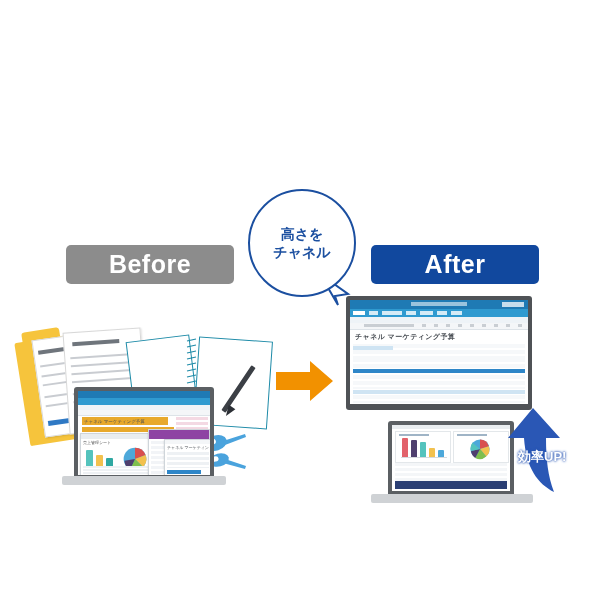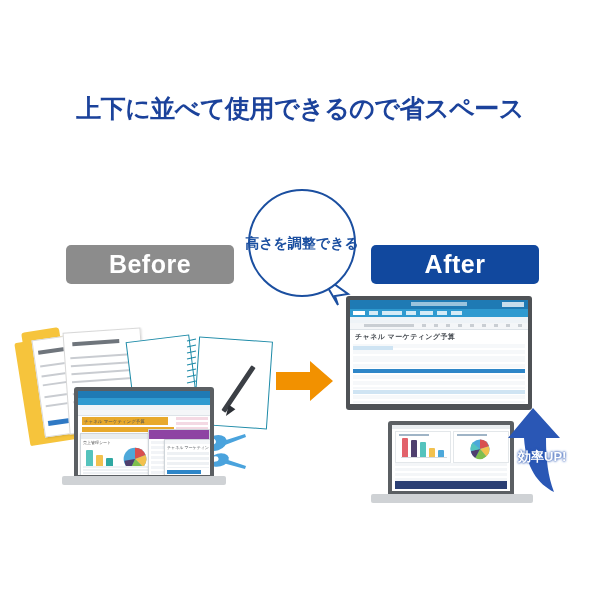--- a/index.html
+++ b/index.html
@@ -18,21 +18,21 @@
   
   .badge{position:absolute;height:39px;border-radius:5px;
          display:flex;align-items:center;justify-content:center;
          font-size:25px;font-weight:700;color:#fff;letter-spacing:0.5px;}
   .badge-before{left:66px;top:245px;width:168px;background:#8c8c8c;}
   .badge-after{left:371px;top:245px;width:168px;background:#11489e;}
 
   
   .bubble{position:absolute;left:248px;top:189px;width:104px;height:104px;
           border:2px solid #1b4fa0;border-radius:50%;background:#fff;z-index:9;
-          display:flex;flex-direction:row;align-items:center;justify-content:center;}
+          display:flex;flex-direction:column;align-items:center;justify-content:center;}
   .bubble-l{font-size:14px;font-weight:700;color:#1b4fa0;line-height:1.32;
             white-space:nowrap;}
   .bubble-tail{position:absolute;left:318px;top:272px;width:34px;height:34px;z-index:8;}
 
   
   .arrow-orange{position:absolute;left:276px;top:360px;width:58px;height:42px;z-index:7;}
 
   
   .b-folder{position:absolute;left:22px;top:337px;width:74px;height:104px;
             background:#f6c43c;transform:rotate(-9deg);border-radius:2px;z-index:2;}
@@ -105,21 +105,20 @@
   
   .win{position:absolute;background:#fff;border:1px solid #cfd5da;
        box-shadow:0 1px 2px rgba(0,0,0,.15);overflow:hidden;}
   .win-bar{position:absolute;left:0;top:0;right:0;height:5px;}
 </style>
 </head>
 <body>
 
 <div id="stage">
 
-  <div class="h2">上下に並べて使用できるので省スペース</div>
 
   <div>
 
     <div class="b-folder-tab"></div>
     <div class="b-folder"></div>
 
     <div class="paper p1">
       <div class="pline head" style="top:10%"></div>
       <div class="pline" style="top:26%"></div>
       <div class="pline" style="top:36%"></div>
@@ -320,19 +319,19 @@
       <path d="M29 0 L56 30 L42 30 C42 52 44 68 50 84 C34 76 22 60 20 30 L4 30 Z" fill="#2a57b5"></path>
     </svg>
     <div class="eff">効率UP!</div>
   </div>
 
   <svg class="bubble-tail" viewBox="0 0 34 34">
     <path d="M2 2 L30 22 L17 24 L20 33 Z" fill="#ffffff" stroke="#1b4fa0" stroke-width="2"></path>
   </svg>
   <div class="bubble">
     <div class="bubble-l">高さを</div>
-    <div class="bubble-l">調整できる</div>
+    <div class="bubble-l">チャネル</div>
   </div>
 
   <div class="badge badge-before">Before</div>
   <div class="badge badge-after">After</div>
 
 </div>
 
 </body></html>

